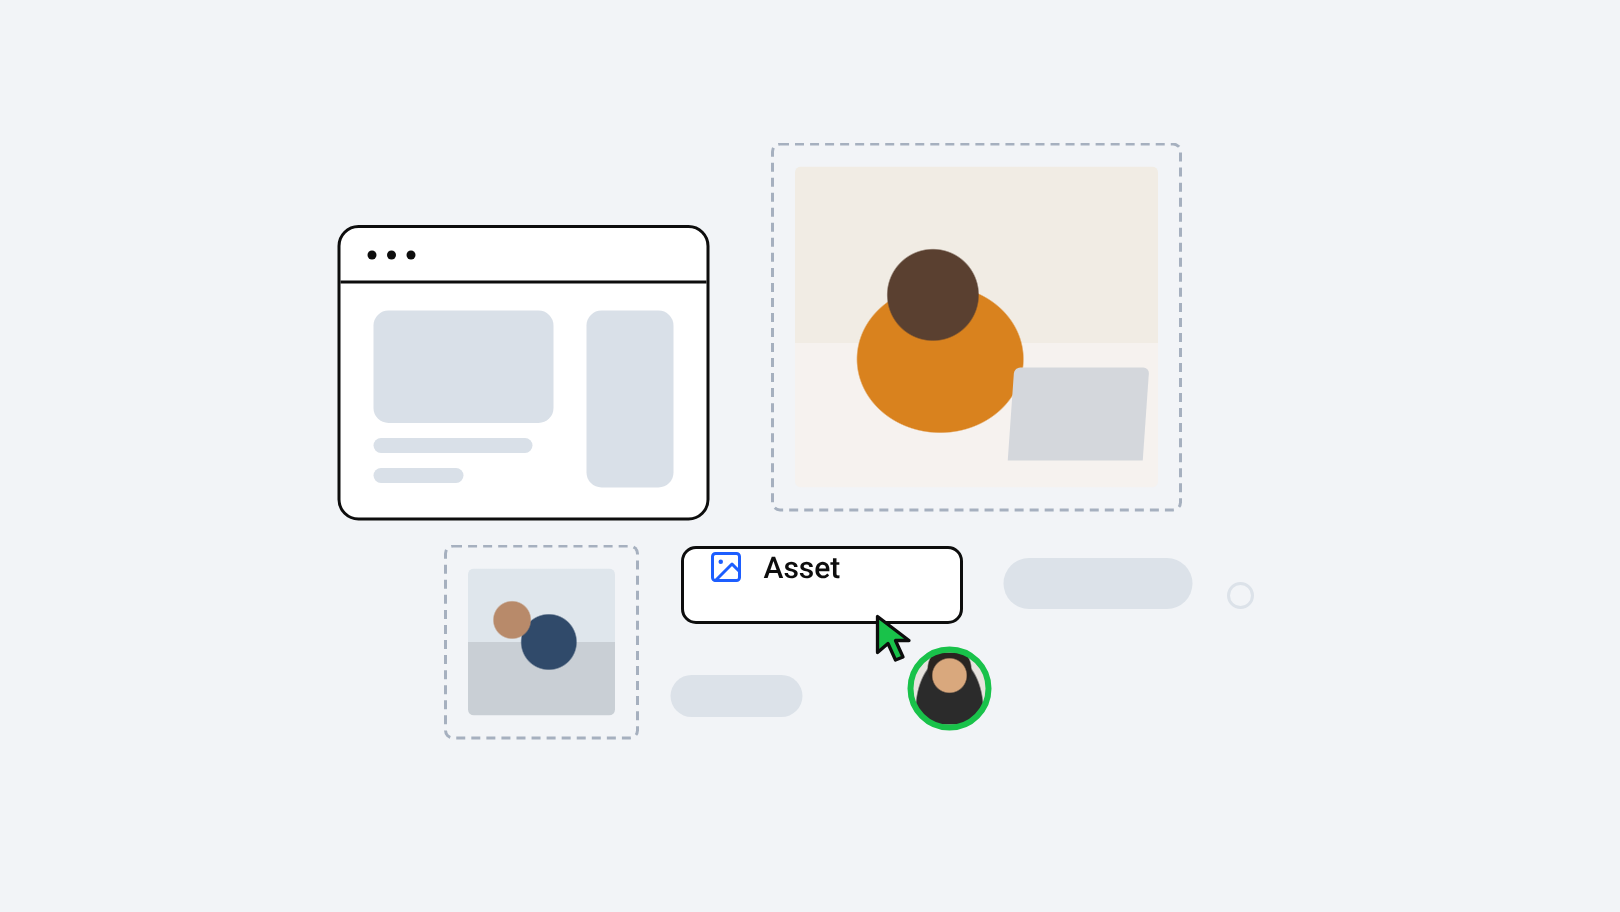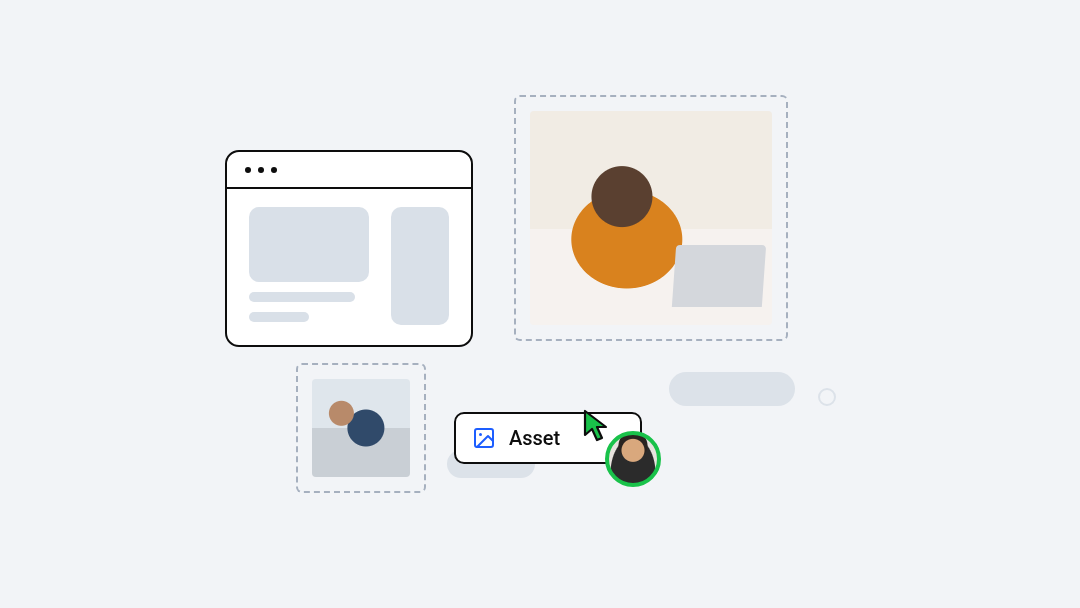--- a/index.html
+++ b/index.html
@@ -120,25 +120,23 @@
   .asset-chip {
     position: absolute;
     left: 454px;
     top: 364px;
     width: 188px;
     height: 52px;
     background: #fff;
     border: 2.5px solid #0d0d0d;
     border-radius: 10px;
     display: flex;
-    align-items: center;
     padding: 0 16px;
     gap: 13px;
     z-index: 5;
-    margin-top: 48px;
   }
   .asset-chip-label {
     font-size: 20px;
     font-weight: 500;
     color: #0d0d0d;
   }
   .image-icon {
     width: 24px;
     height: 24px;
     flex: 0 0 24px;

